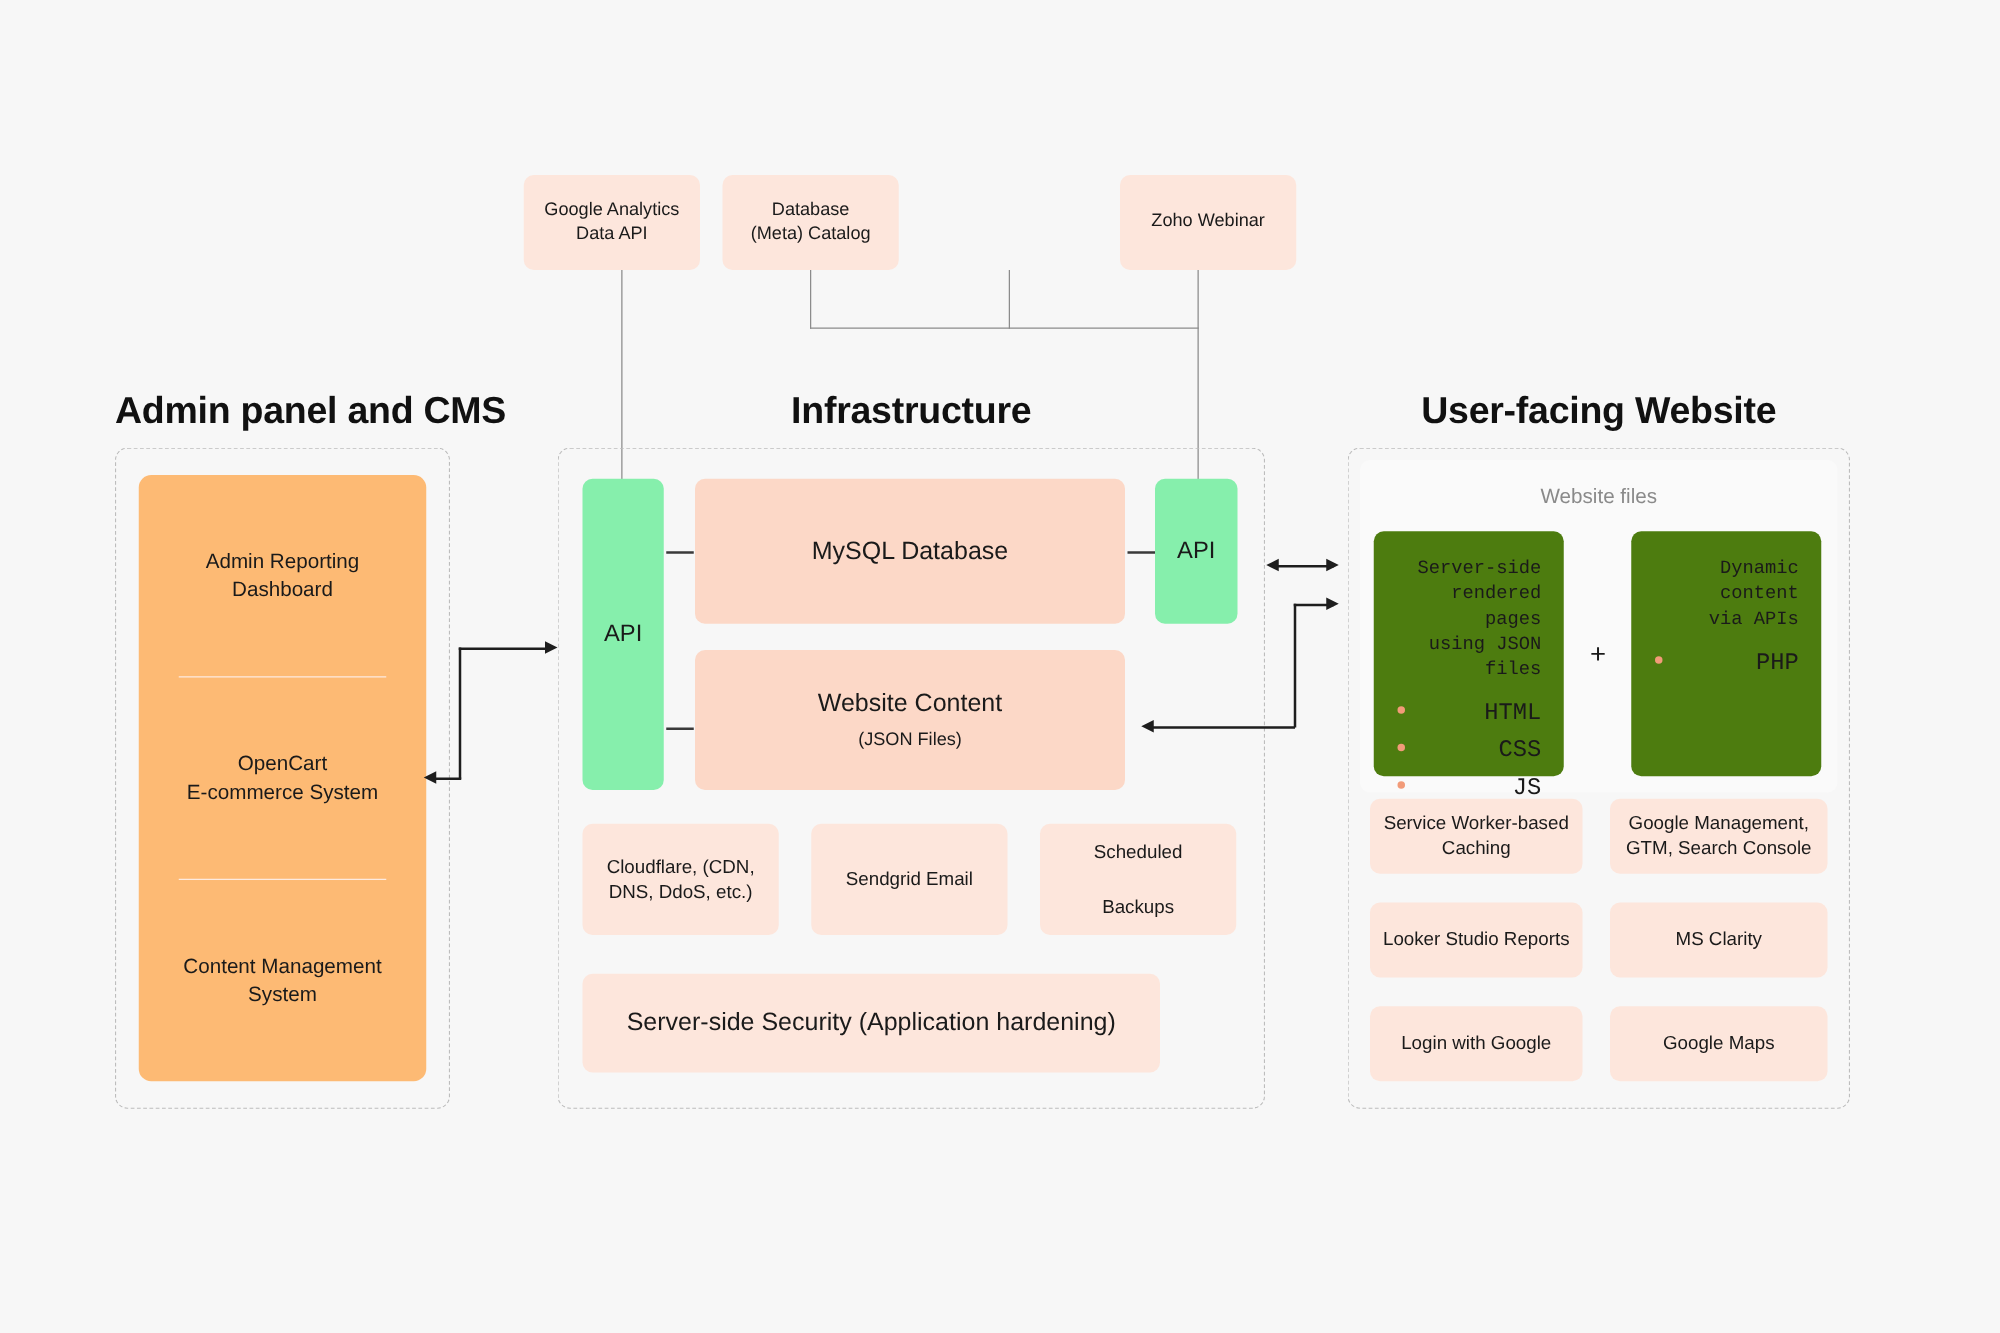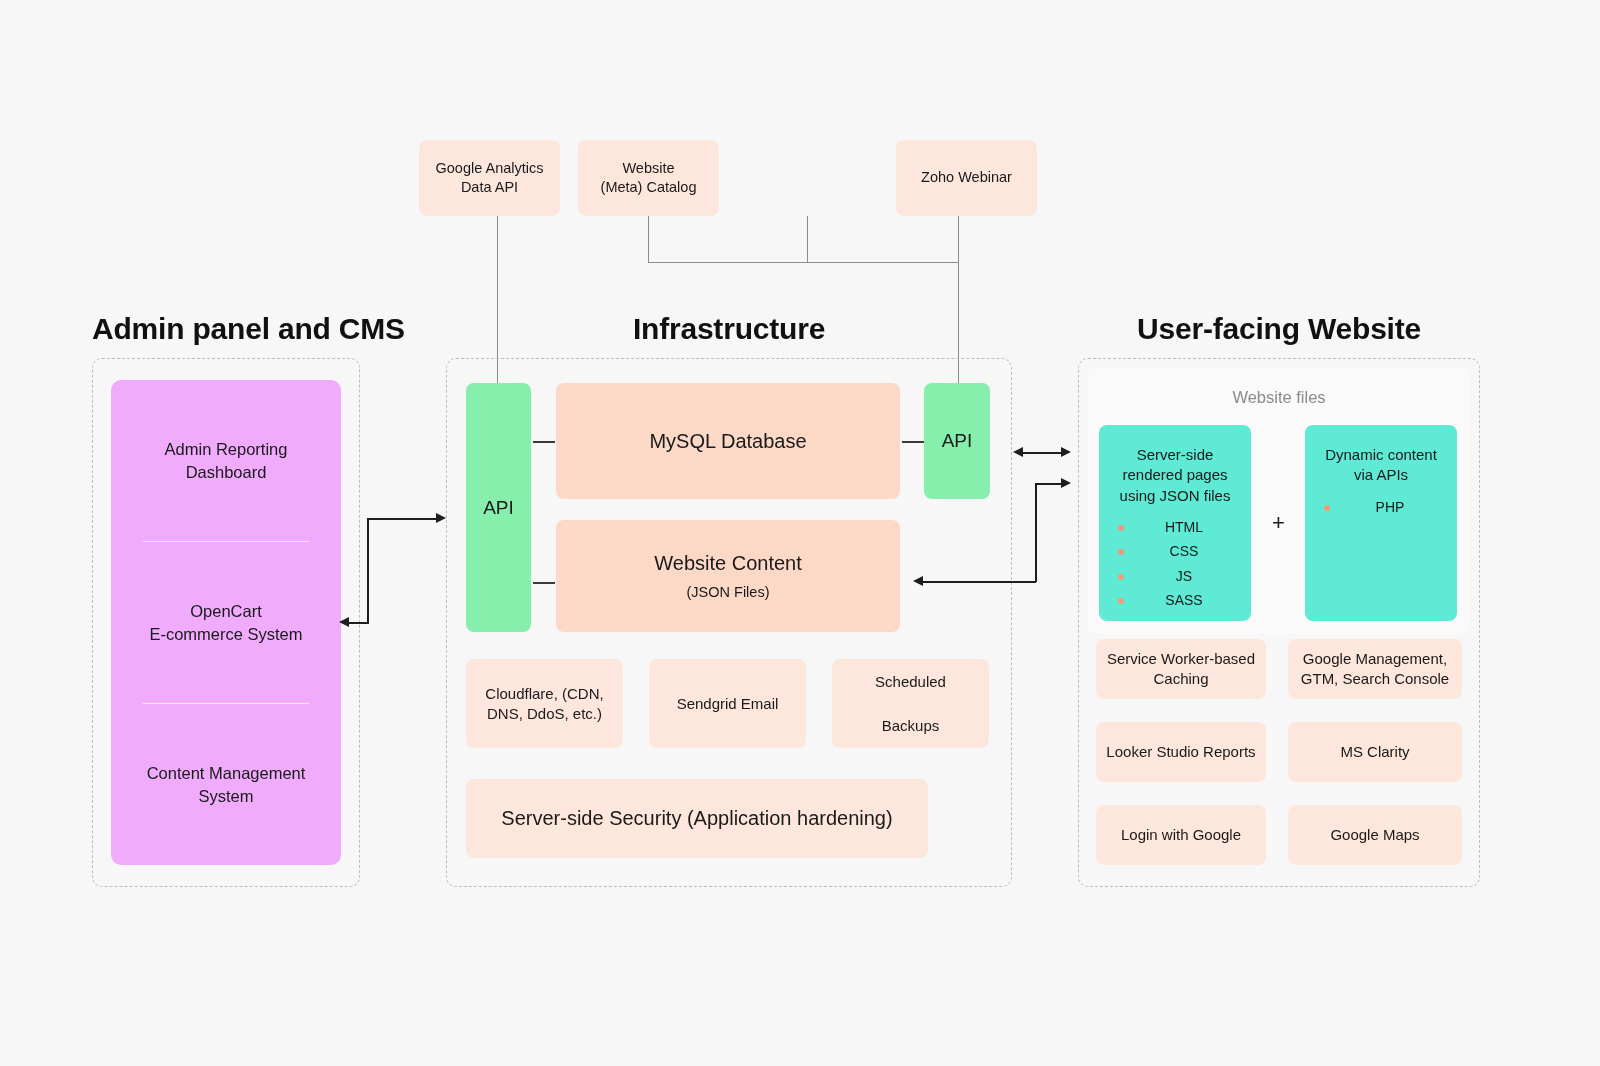--- a/index.html
+++ b/index.html
@@ -68,21 +68,21 @@
   }
   .ah-left {
     border-top: 5.5px solid transparent;
     border-bottom: 5.5px solid transparent;
     border-right: 10px solid #1E1E1E;
   }
 
   
   .stack {
     position: absolute;
-    background: #f0abfc;
+    background: #fdba74;
     border-radius: 10px;
     display: flex;
     flex-direction: column;
   }
   .stack-cell {
     flex: 1;
     display: flex;
     align-items: center;
     justify-content: center;
     text-align: center;
@@ -102,29 +102,30 @@
   
   .wf-title {
     position: absolute;
     font-size: 16.5px;
     color: #8A8A8A;
     text-align: center;
     width: 100%;
   }
   .wf-box {
     position: absolute;
-    background: #5eead4;
+    background: #4d7c0f;
     border-radius: 8px;
     padding: 20px 18px 0 18px;
-    text-align: center;
+    text-align: right;
+    font-family: Liberation Mono, monospace;
   }
   .wf-head { font-size: 15px; color: #1A1A1A; line-height: 1.35; }
   .wf-list { list-style: none; margin-top: 14px; }
   .wf-list li {
-    font-size: 14px;
+    font-size: 19px;
     color: #1A1A1A;
     line-height: 1.1;
     padding: 0 0 9px 18px;
     position: relative;
   }
   .wf-list li::before {
     content: "";
     position: absolute;
     left: 1px; top: 5px;
     width: 6px; height: 6px;
@@ -144,21 +145,21 @@
 <body>
 
 <div id="stage">
 
   <div class="card tone-light src" style="left:419px; top:140px; width:141px; height:76px;">
     <span>Google Analytics</span>
     <span>Data API</span>
   </div>
 
   <div class="card tone-light src" style="left:578px; top:140px; width:141px; height:76px;">
-    <span>Website</span>
+    <span>Database</span>
     <span>(Meta) Catalog</span>
   </div>
 
 
   <div class="card tone-light src" style="left:896px; top:140px; width:141px; height:76px;">
     <span>Zoho Webinar</span>
   </div>
 
   <div class="vline" style="left:497px; top:216px; height:170px;"></div>
 

